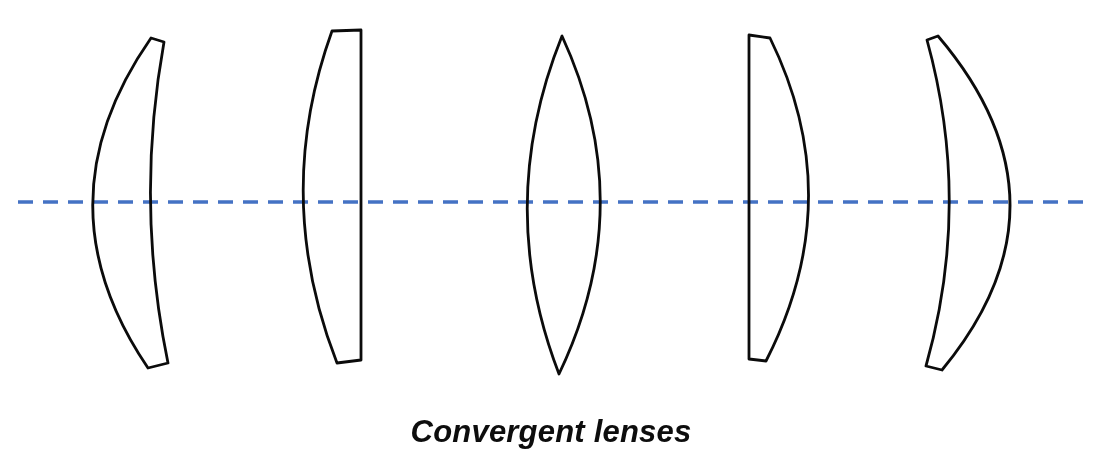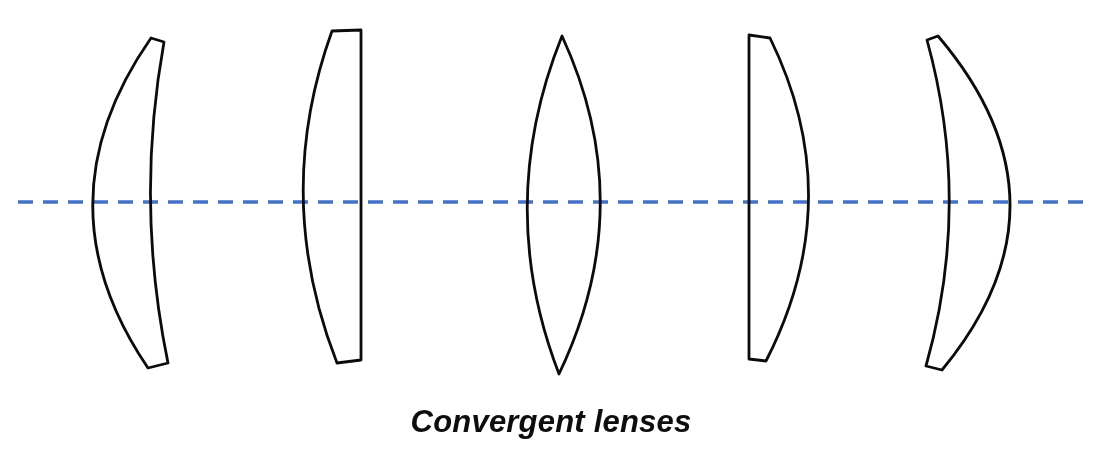--- a/index.html
+++ b/index.html
@@ -26,21 +26,21 @@
     stroke-linejoin: round;
     stroke-linecap: round;
   }
   .axis-line {
     stroke-width: 3.6;
     stroke-linecap: butt;
   }
   .figure-caption {
     position: absolute;
     left: 0;
-    top: 404px;
+    top: 414px;
     width: 100%;
     text-align: center;
     font-size: 31px;
     font-style: italic;
     font-weight: 700;
     color: #0d0d0d;
     letter-spacing: 0.2px;
   }
 </style>
 </head>

